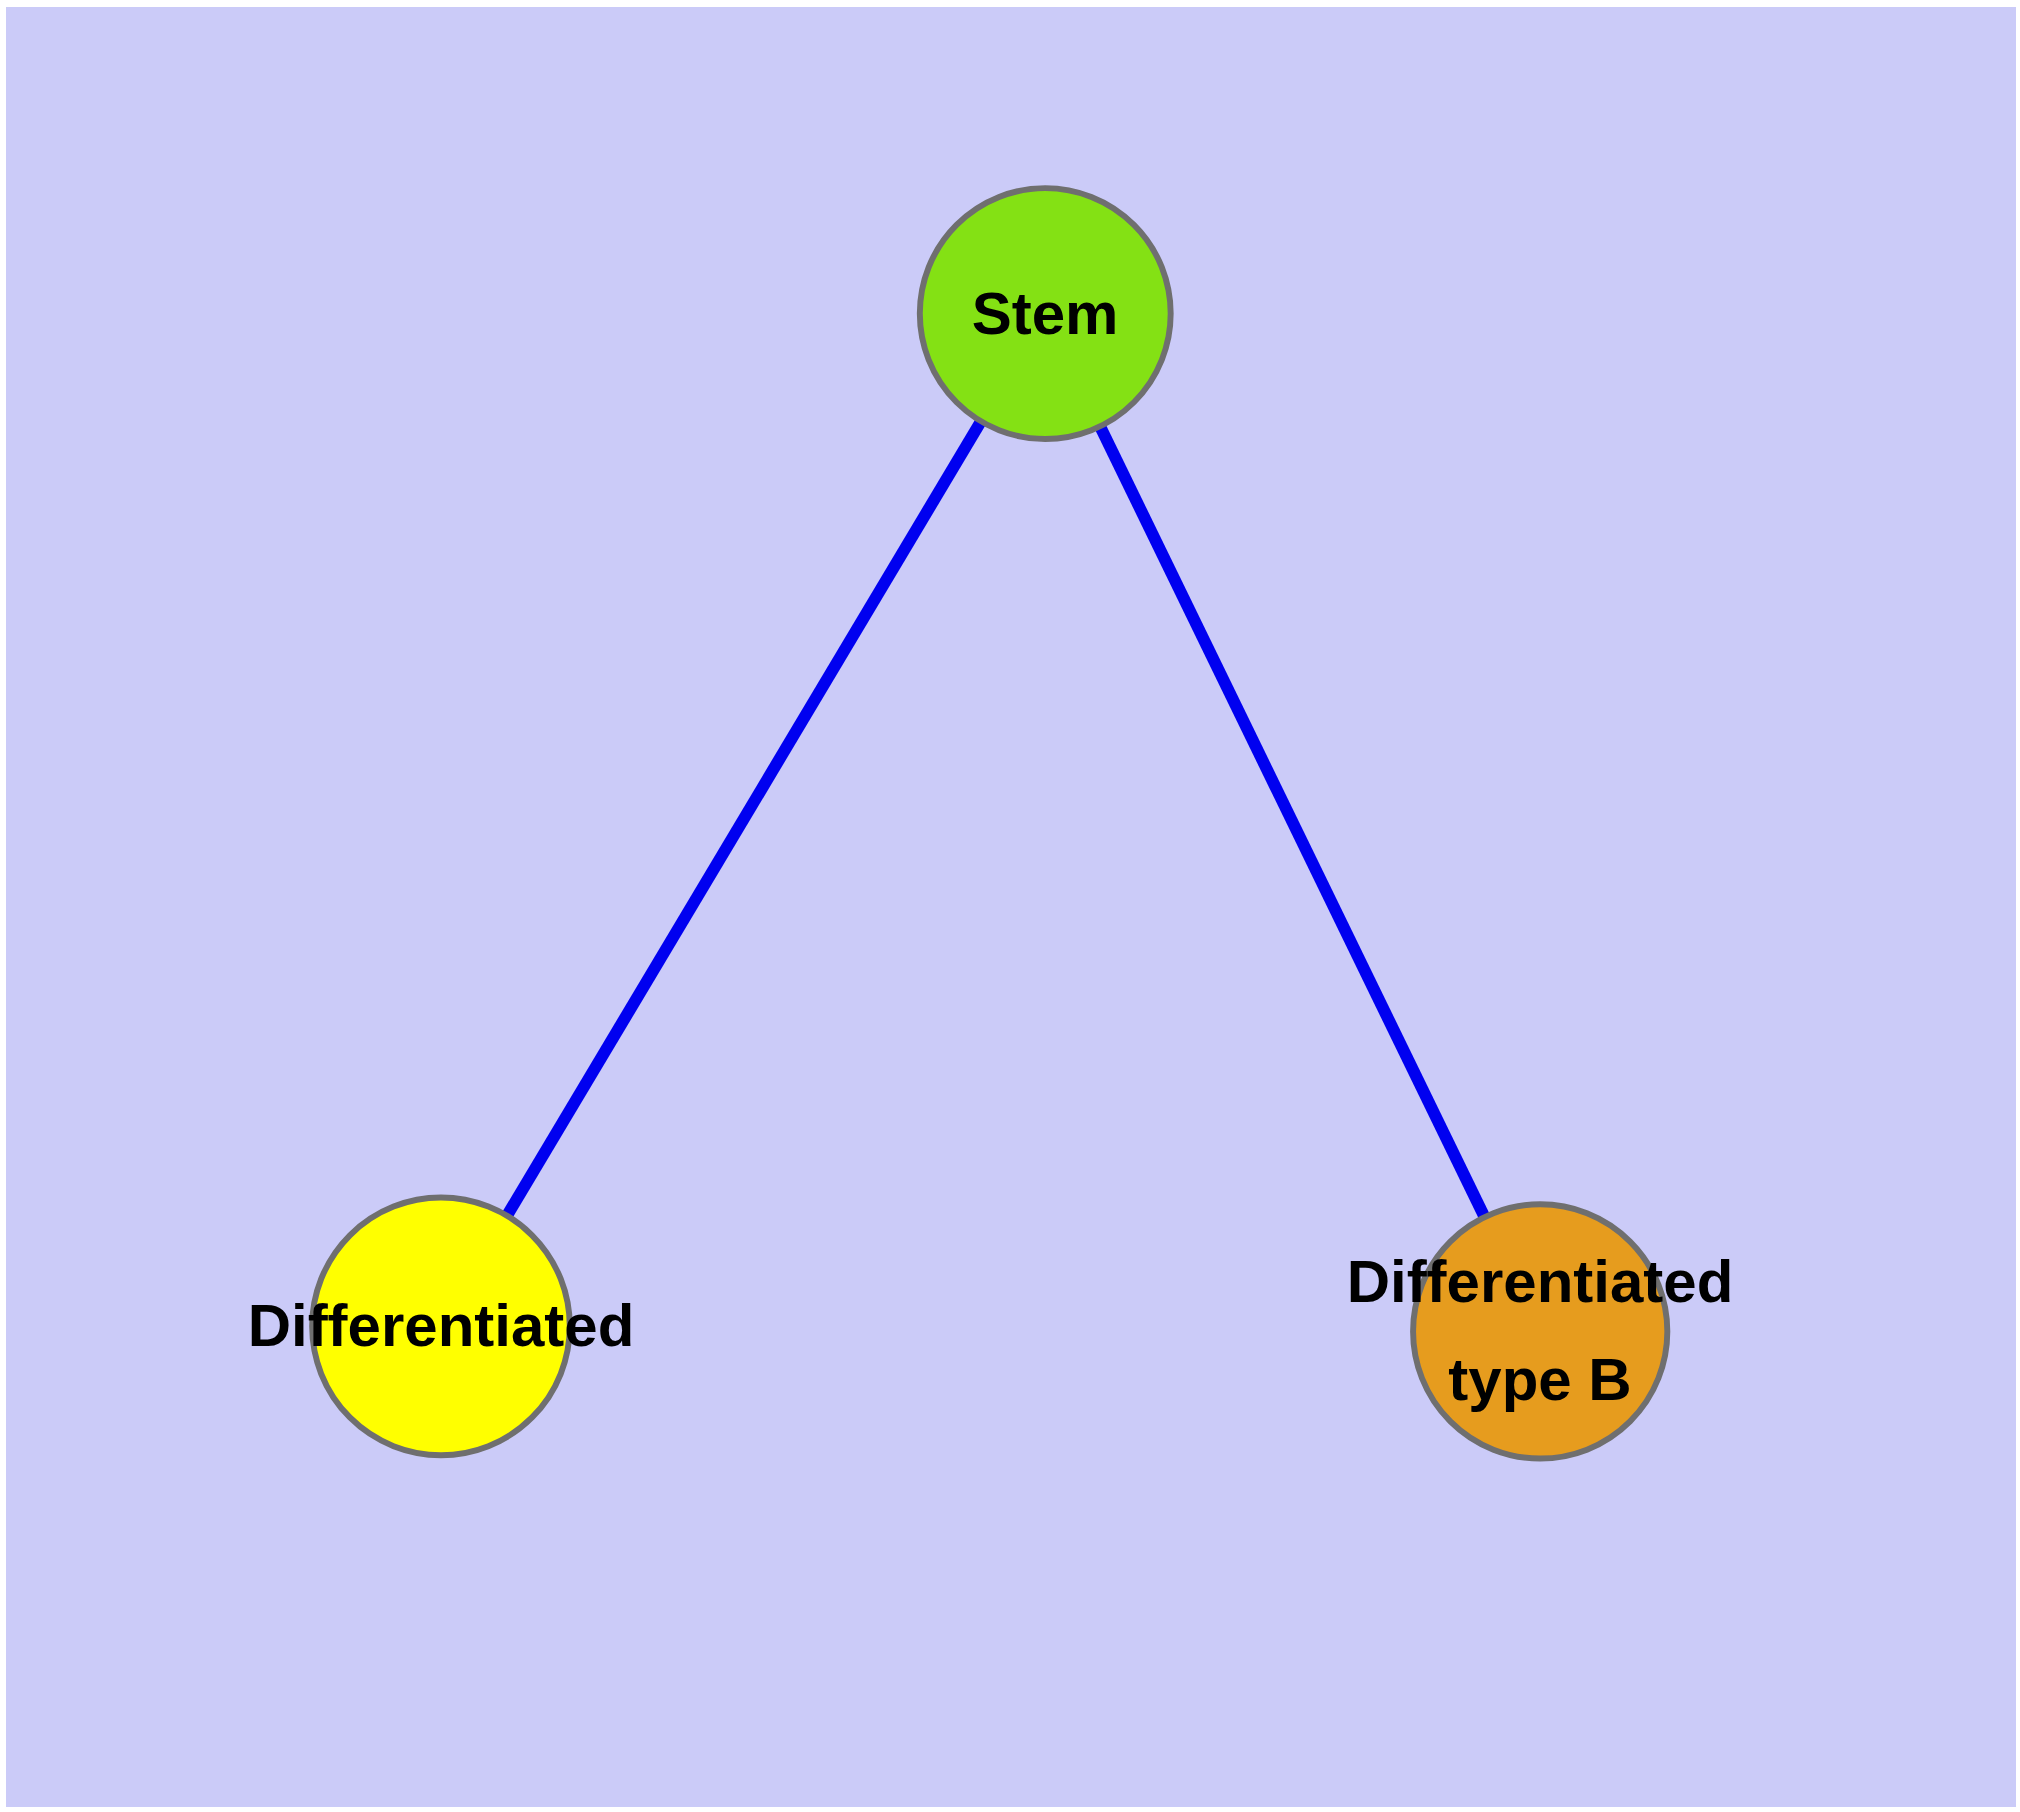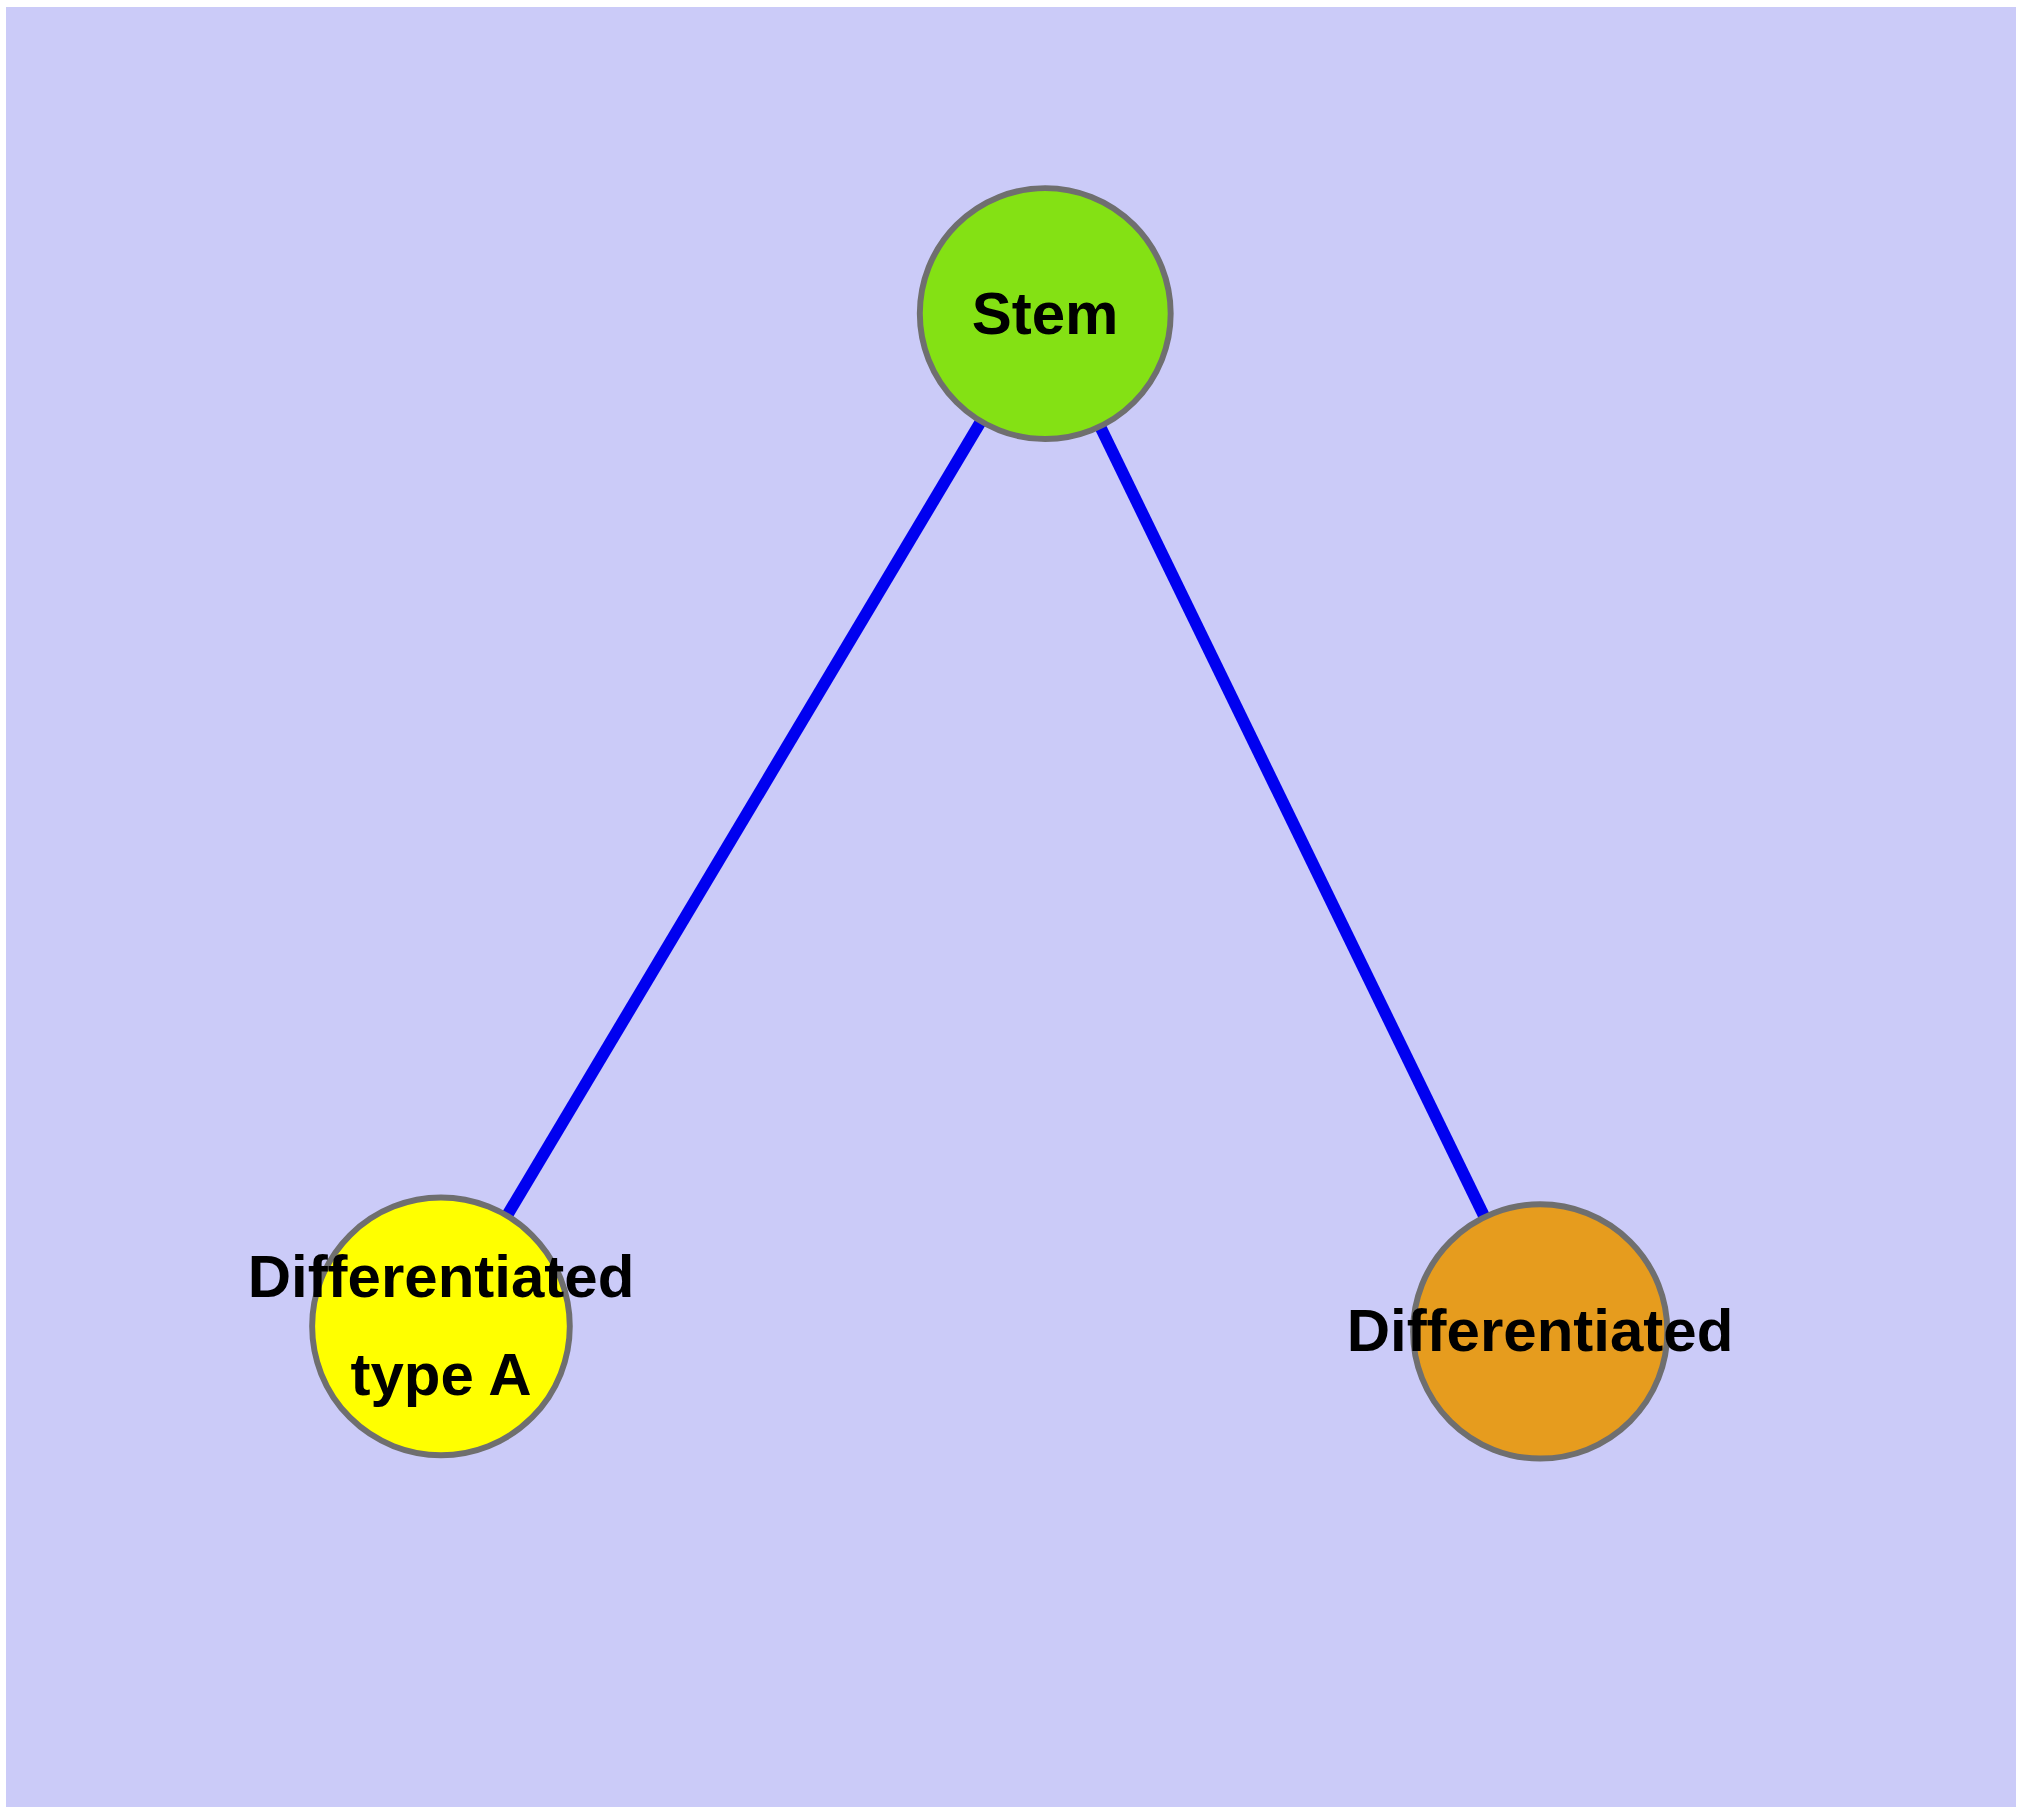--- a/index.html
+++ b/index.html
@@ -57,20 +57,20 @@
       <circle cx="1233" cy="370" r="148" fill="#84E114" stroke="#6F6F6F" stroke-width="7"></circle>
       <circle cx="520" cy="1565" r="152" fill="#FFFF00" stroke="#6F6F6F" stroke-width="7"></circle>
       <circle cx="1817" cy="1571" r="150" fill="#E69C1E" stroke="#6F6F6F" stroke-width="7"></circle>
     </svg>
   <div id="labels-layer">
       <div class="node-label" style="left: 1045px; top: 314px;">
         <span class="label-line">Stem</span>
       </div>
       <div class="node-label" style="left: 441px; top: 1326px;">
         <span class="label-line">Differentiated</span>
-        <span class="label-line">type A</span>
       </div>
       <div class="node-label" style="left: 1540px; top: 1331px;">
         <span class="label-line">Differentiated</span>
+        <span class="label-line">type B</span>
       </div>
     </div>
 </div>
 
 
 </body></html>

